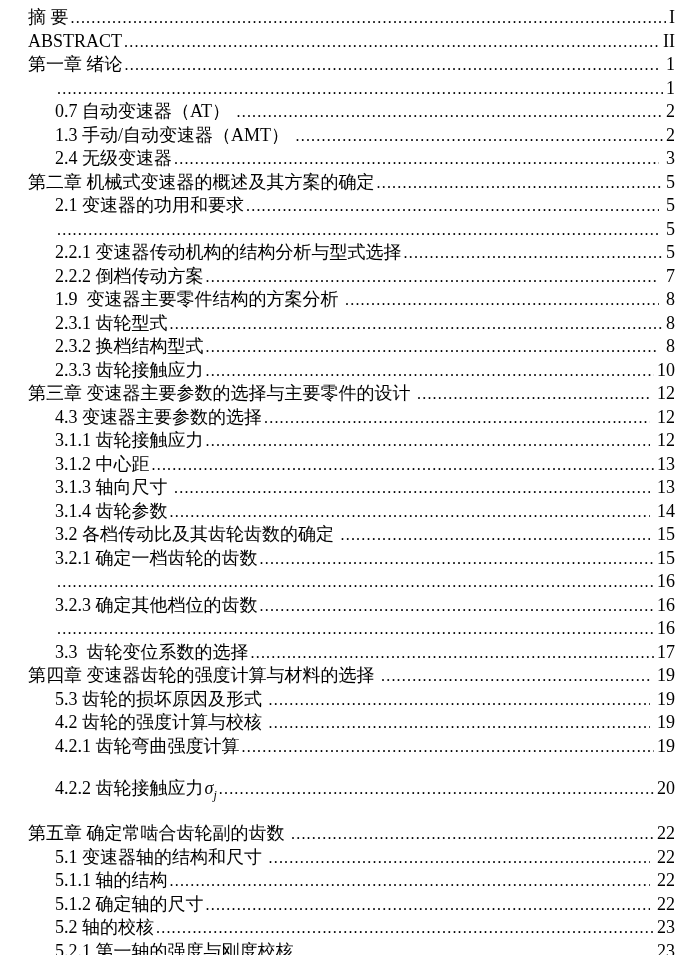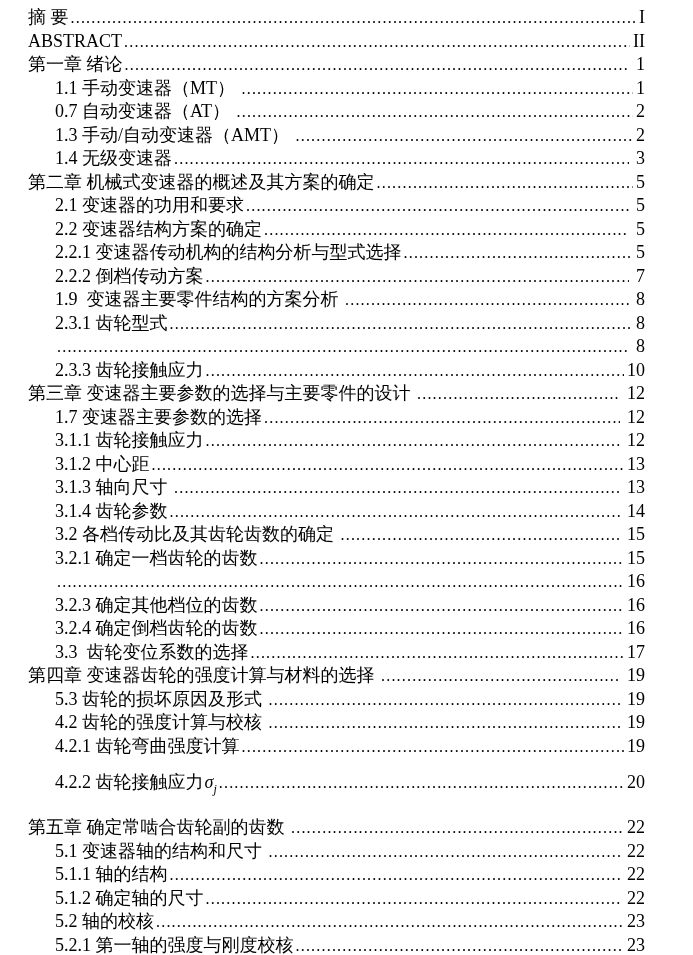--- a/index.html
+++ b/index.html
@@ -11,21 +11,21 @@
     width: 693px;
     height: 955px;
     overflow: hidden;
     font-family: "Liberation Serif", "DejaVu Serif", serif;
     color: #000000;
   }
   .page {
     box-sizing: border-box;
     width: 693px;
     height: 955px;
-    padding: 6px 48px 0 28px;
+    padding: 6px 18px 0 28px;
   }
   .toc-row {
     display: flex;
     align-items: baseline;
     line-height: 23.5px;
     font-size: 18px;
   }
   .toc-row.lvl1 {
     padding-left: 27px;
   }
@@ -44,21 +44,21 @@
     content: "................................................................................................................................................................................................................................";
     font-size: 16px;
     letter-spacing: 1.2px;
   }
   .toc-page-num {
     flex: 0 0 auto;
     padding-left: 3px;
     white-space: pre;
   }
   .toc-row.spaced {
-    margin-top: 13px;
+    margin-top: 19px;
     margin-bottom: 15px;
   }
   .math-sigma {
     flex: 0 0 auto;
     font-style: italic;
     padding-left: 1px;
     text-align: right;
   }
   .math-sigma sub {
     font-size: 12px;
@@ -79,51 +79,49 @@
         <span class="toc-text">ABSTRACT</span>
         <span class="leader"></span>
         <span class="toc-page-num">II</span>
       </div>
       <div class="toc-row lvl0">
         <span class="toc-text">第一章 绪论</span>
         <span class="leader"></span>
         <span class="toc-page-num"> 1</span>
       </div>
       <div class="toc-row lvl1">
-        <span class="toc-text">1.1 手动变速器（MT） </span>
         <span class="leader"></span>
         <span class="toc-page-num">1</span>
       </div>
       <div class="toc-row lvl1">
         <span class="toc-text">0.7 自动变速器（AT） </span>
         <span class="leader"></span>
         <span class="toc-page-num">2</span>
       </div>
       <div class="toc-row lvl1">
         <span class="toc-text">1.3 手动/自动变速器（AMT） </span>
         <span class="leader"></span>
         <span class="toc-page-num">2</span>
       </div>
       <div class="toc-row lvl1">
-        <span class="toc-text">1.4 无级变速器</span>
+        <span class="toc-text">2.4 无级变速器</span>
         <span class="leader"></span>
         <span class="toc-page-num"> 3</span>
       </div>
       <div class="toc-row lvl0">
         <span class="toc-text">第二章 机械式变速器的概述及其方案的确定</span>
         <span class="leader"></span>
         <span class="toc-page-num">5</span>
       </div>
       <div class="toc-row lvl1">
         <span class="toc-text">2.1 变速器的功用和要求</span>
         <span class="leader"></span>
         <span class="toc-page-num"> 5</span>
       </div>
       <div class="toc-row lvl1">
-        <span class="toc-text">2.2 变速器结构方案的确定</span>
         <span class="leader"></span>
         <span class="toc-page-num"> 5</span>
       </div>
       <div class="toc-row lvl1">
         <span class="toc-text">2.2.1 变速器传动机构的结构分析与型式选择</span>
         <span class="leader"></span>
         <span class="toc-page-num">5</span>
       </div>
       <div class="toc-row lvl1">
         <span class="toc-text">2.2.2 倒档传动方案</span>
@@ -134,35 +132,36 @@
         <span class="toc-text">1.9  变速器主要零件结构的方案分析 </span>
         <span class="leader"></span>
         <span class="toc-page-num"> 8</span>
       </div>
       <div class="toc-row lvl1">
         <span class="toc-text">2.3.1 齿轮型式</span>
         <span class="leader"></span>
         <span class="toc-page-num">8</span>
       </div>
       <div class="toc-row lvl1">
+        <span class="toc-text">2.3.2 换档结构型式</span>
         <span class="leader"></span>
         <span class="toc-page-num"> 8</span>
       </div>
       <div class="toc-row lvl1">
         <span class="toc-text">2.3.3 齿轮接触应力</span>
         <span class="leader"></span>
         <span class="toc-page-num">10</span>
       </div>
       <div class="toc-row lvl0">
         <span class="toc-text">第三章 变速器主要参数的选择与主要零件的设计 </span>
         <span class="leader"></span>
         <span class="toc-page-num"> 12</span>
       </div>
       <div class="toc-row lvl1">
-        <span class="toc-text">1.7 变速器主要参数的选择</span>
+        <span class="toc-text">4.3 变速器主要参数的选择</span>
         <span class="leader"></span>
         <span class="toc-page-num"> 12</span>
       </div>
       <div class="toc-row lvl1">
         <span class="toc-text">3.1.1 齿轮接触应力</span>
         <span class="leader"></span>
         <span class="toc-page-num"> 12</span>
       </div>
       <div class="toc-row lvl1">
         <span class="toc-text">3.1.2 中心距</span>
@@ -192,21 +191,20 @@
       <div class="toc-row lvl1">
         <span class="leader"></span>
         <span class="toc-page-num">16</span>
       </div>
       <div class="toc-row lvl1">
         <span class="toc-text">3.2.3 确定其他档位的齿数</span>
         <span class="leader"></span>
         <span class="toc-page-num">16</span>
       </div>
       <div class="toc-row lvl1">
-        <span class="toc-text">3.2.4 确定倒档齿轮的齿数</span>
         <span class="leader"></span>
         <span class="toc-page-num">16</span>
       </div>
       <div class="toc-row lvl1">
         <span class="toc-text">3.3  齿轮变位系数的选择</span>
         <span class="leader"></span>
         <span class="toc-page-num">17</span>
       </div>
       <div class="toc-row lvl0">
         <span class="toc-text">第四章 变速器齿轮的强度计算与材料的选择 </span>

